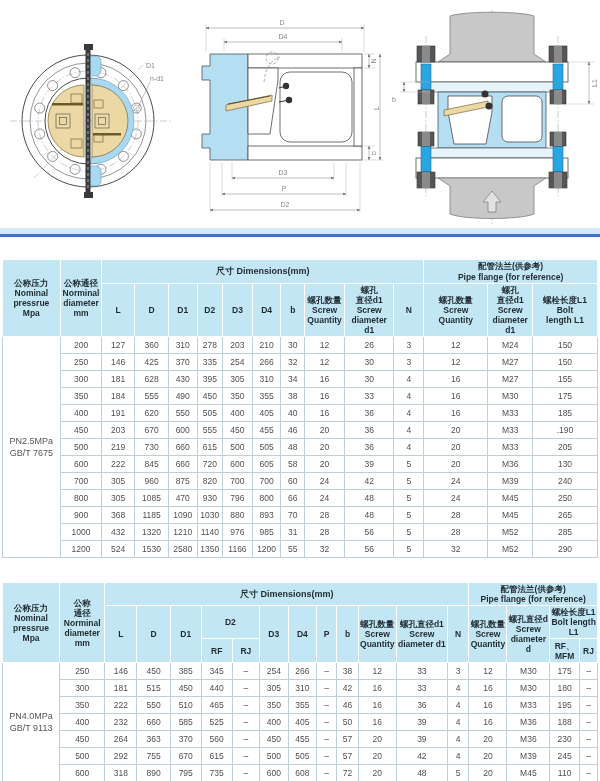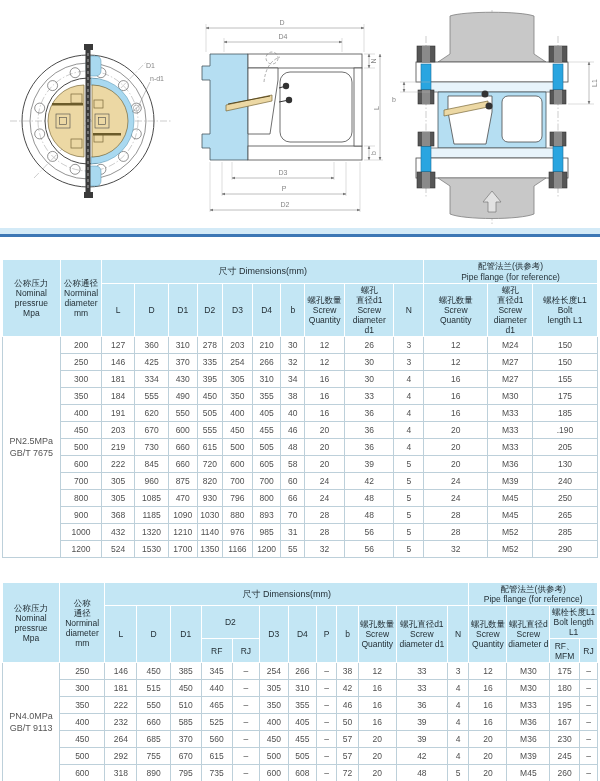--- a/index.html
+++ b/index.html
@@ -7,21 +7,21 @@
   .page { width:600px; height:781px; font-family:"Liberation Sans","DejaVu Sans",sans-serif; overflow:hidden; background:#fff; }
 
   .drawings { height:228px; display:flex; align-items:flex-start; padding-top:8px; }
   .drawings svg { display:block; }
 
   .divider .light { height:6px; background:#d3eaf7; }
   .divider .dark  { height:3px; background:#3d77b5; }
 
   .tables { padding:22px 2px 0; }
   table.dim { border-collapse:collapse; width:100%; table-layout:fixed; border:1px solid #a9c0cc; margin-bottom:24px; }
-  table.dim th { background:#c3e6f4; border:1.5px solid #ffffff; font-weight:normal; font-size:8.5px; line-height:1.18; color:#1f2a30; white-space:pre-line; text-align:center; vertical-align:middle; padding:1px 0; }
+  table.dim th { background:#c3e6f4; border:1.5px solid #ffffff; font-weight:bold; font-size:8.5px; line-height:1.18; color:#1f2a30; white-space:pre-line; text-align:center; vertical-align:middle; padding:1px 0; }
   table.dim th.title { font-size:9px; }
   table.dim td { border:1px solid #bdd0da; background:#fff; font-size:8.5px; color:#4f4f4f; text-align:center; vertical-align:middle; height:17px; padding:0; }
   table.dim td.rowlabel { font-size:9px; color:#555; white-space:pre-line; line-height:1.35; }
   #t1 thead tr.r1 th { height:24px; }
   #t1 thead tr.r2 th { height:44px; }
   #t2 thead tr.r1 th { height:22px; }
   #t2 thead tr.r2 th { height:26px; }
   #t2 thead tr.r3 th { height:24px; }
 
   
@@ -304,21 +304,21 @@
             <td>12</td>
             <td>30</td>
             <td>3</td>
             <td>12</td>
             <td>M27</td>
             <td>150</td>
           </tr>
           <tr>
             <td>300</td>
             <td>181</td>
-            <td>334</td>
+            <td>628</td>
             <td>430</td>
             <td>395</td>
             <td>305</td>
             <td>310</td>
             <td>34</td>
             <td>16</td>
             <td>30</td>
             <td>4</td>
             <td>16</td>
             <td>M27</td>
@@ -465,21 +465,21 @@
             <td>56</td>
             <td>5</td>
             <td>28</td>
             <td>M52</td>
             <td>285</td>
           </tr>
           <tr>
             <td>1200</td>
             <td>524</td>
             <td>1530</td>
-            <td>1700</td>
+            <td>2580</td>
             <td>1350</td>
             <td>1166</td>
             <td>1200</td>
             <td>55</td>
             <td>32</td>
             <td>56</td>
             <td>5</td>
             <td>32</td>
             <td>M52</td>
             <td>290</td>
@@ -625,27 +625,27 @@
             <td>–</td>
             <td>400</td>
             <td>405</td>
             <td>–</td>
             <td>50</td>
             <td>16</td>
             <td>39</td>
             <td>4</td>
             <td>16</td>
             <td>M36</td>
-            <td>167</td>
+            <td>188</td>
             <td>–</td>
           </tr>
           <tr>
             <td>450</td>
             <td>264</td>
-            <td>685</td>
+            <td>363</td>
             <td>370</td>
             <td>560</td>
             <td>–</td>
             <td>450</td>
             <td>455</td>
             <td>–</td>
             <td>57</td>
             <td>20</td>
             <td>39</td>
             <td>4</td>
@@ -682,19 +682,19 @@
             <td>–</td>
             <td>600</td>
             <td>608</td>
             <td>–</td>
             <td>72</td>
             <td>20</td>
             <td>48</td>
             <td>5</td>
             <td>20</td>
             <td>M45</td>
-            <td>260</td>
+            <td>110</td>
             <td>–</td>
           </tr>
         </tbody>
     </table>
   </div>
 </div>
 
 </body></html>

